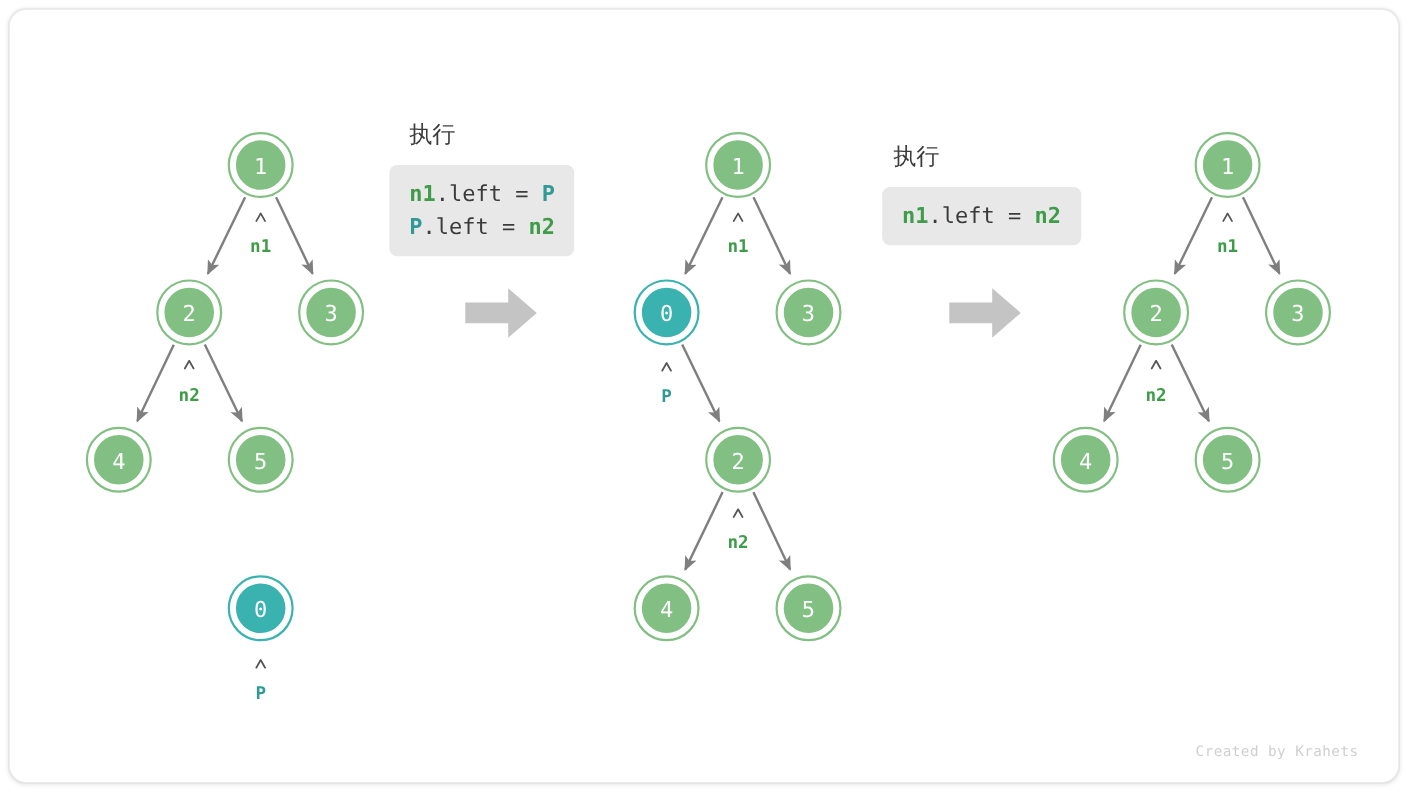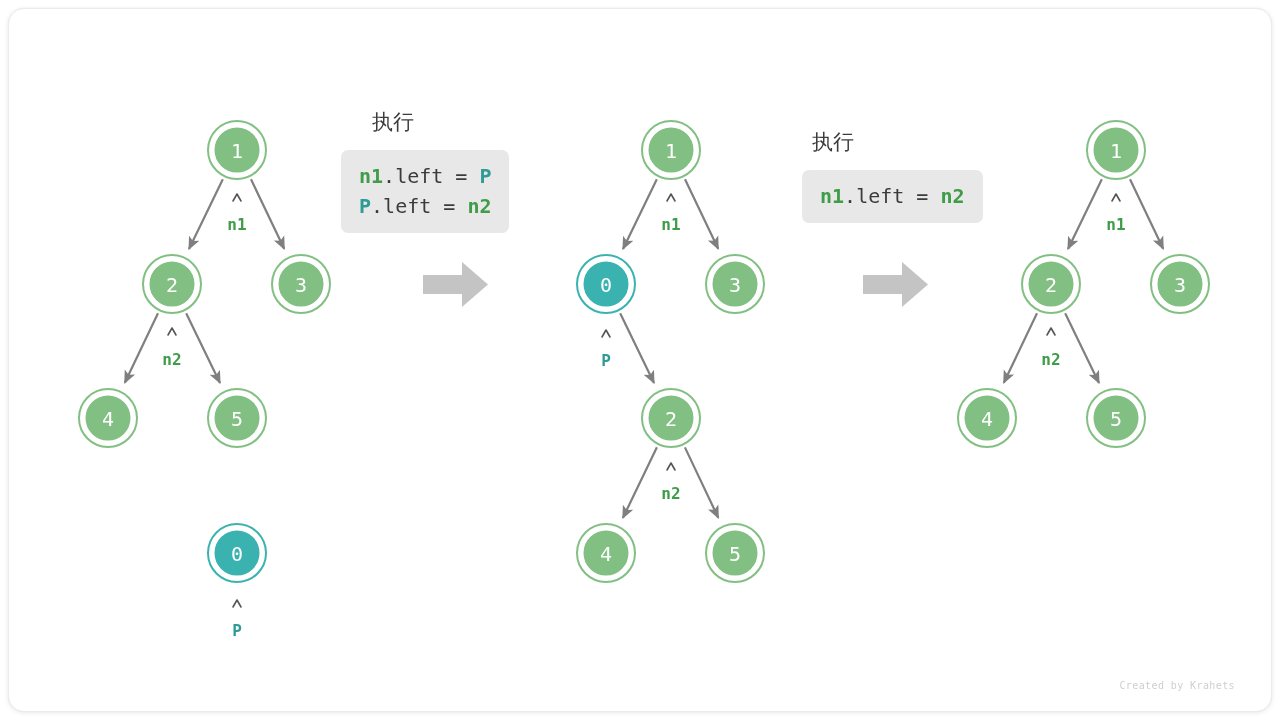--- a/index.html
+++ b/index.html
@@ -96,21 +96,21 @@
   }
   .code-line { display: block; white-space: pre; }
   .tok-var  { color: #3f9c49; font-weight: bold; }
   .tok-ptr  { color: #2f9a96; font-weight: bold; }
   .tok-plain{ color: #3b3b3b; }
   .credit {
     position: absolute;
     right: 36px;
     bottom: 20px;
     font-family: "DejaVu Sans Mono", monospace;
-    font-size: 10px;
+    font-size: 13px;
     color: #cfcfcf;
     letter-spacing: 0.4px;
     white-space: nowrap;
   }
 </style>
 </head>
 <body>
 
 <div id="stage">
   <div id="card">
@@ -259,20 +259,20 @@
               <path d="M 1038 326 L 1042 319 L 1046 326" class="ptr-caret"></path>
               <text x="1042" y="350" class="ptr-name" fill="#3f9c49">n2</text>
             </g>
           </g>
           <path d="M 414 266.05 L 453 266.05 L 453 253 L 479 275.5 L 453 298 L 453 284.95 L 414 284.95 Z" fill="#c4c4c4" class="step-arrow"></path>
           <path d="M 854 266.05 L 893 266.05 L 893 253 L 919 275.5 L 893 298 L 893 284.95 L 854 284.95 Z" fill="#c4c4c4" class="step-arrow"></path>
         </g>
     </svg>
 
     <div class="step-title" style="left: 363px; top: 99px;">执行</div>
-    <div class="code-box" style="left: 332px; top: 141px; background: rgb(232, 232, 232);"><span class="code-line"><span class="tok-var">n1</span><span class="tok-plain">.left = </span><span class="tok-ptr">P</span></span><span class="code-line"><span class="tok-ptr">P</span><span class="tok-plain">.left = </span><span class="tok-var">n2</span></span></div>
+    <div class="code-box" style="left: 345px; top: 141px; background: rgb(232, 232, 232);"><span class="code-line"><span class="tok-var">n1</span><span class="tok-plain">.left = </span><span class="tok-ptr">P</span></span><span class="code-line"><span class="tok-ptr">P</span><span class="tok-plain">.left = </span><span class="tok-var">n2</span></span></div>
 
     <div class="step-title" style="left: 803px; top: 119px;">执行</div>
     <div class="code-box" style="left: 793px; top: 161px; background: rgb(232, 232, 232);"><span class="code-line"><span class="tok-var">n1</span><span class="tok-plain">.left = </span><span class="tok-var">n2</span></span></div>
 
     <div class="credit">Created by Krahets</div>
   </div>
 </div>
 
 </body></html>

